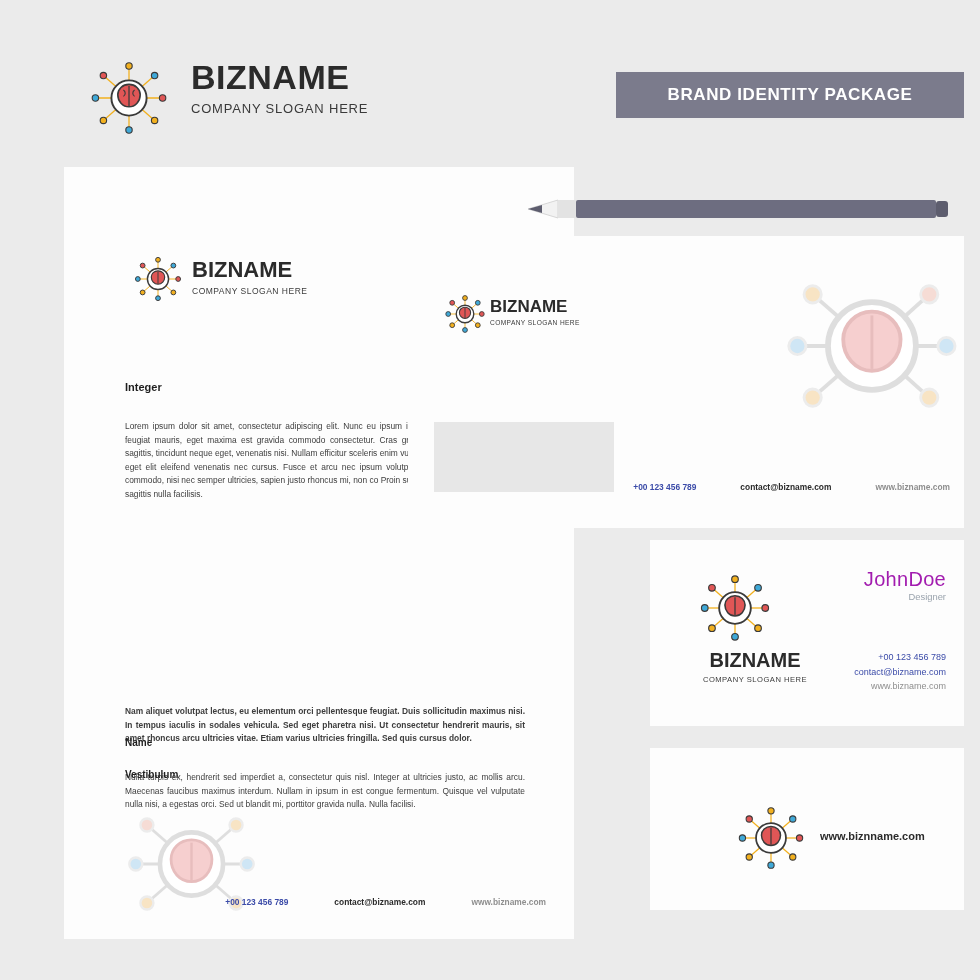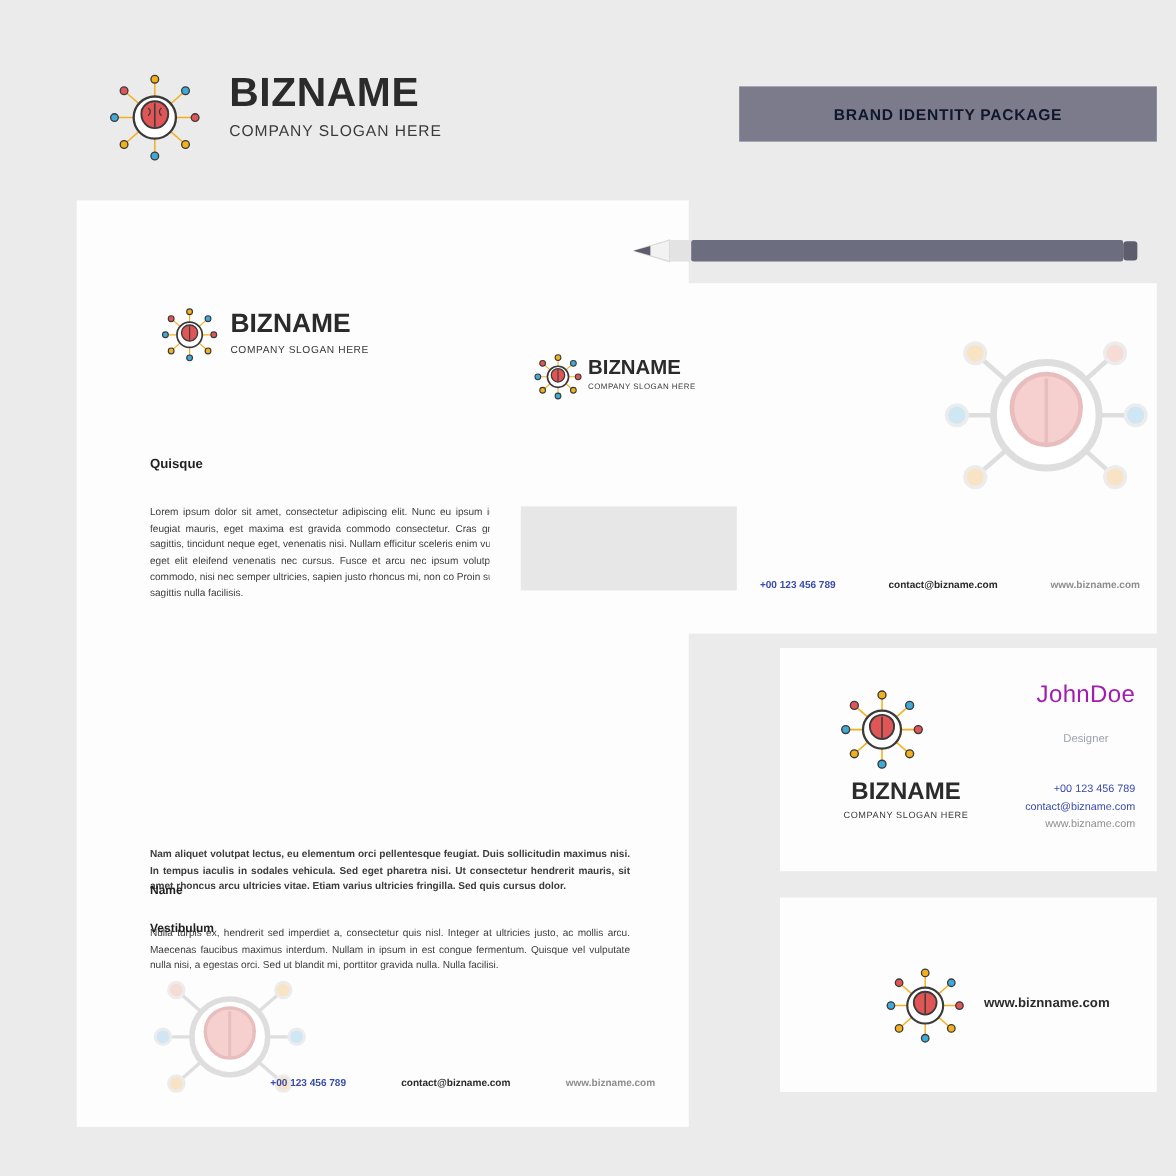--- a/index.html
+++ b/index.html
@@ -13,21 +13,21 @@
   
   .header-logo{position:absolute;left:68px;top:58px;width:90px;height:80px;}
   .brand-block{position:absolute;left:175px;top:60px;}
   .brand-name{font-size:34px;font-weight:bold;color:#2b2b2b;letter-spacing:.5px;line-height:1;}
   .brand-slogan{font-size:13px;color:#3a3a3a;letter-spacing:.8px;margin-top:7px;}
 
   .banner{
     position:absolute;left:600px;top:72px;width:348px;height:46px;
     background:#7b7b8c;display:flex;align-items:center;justify-content:center;
   }
-  .banner span{color:#0f172a;font-weight:bold;font-size:13px;letter-spacing:.6px;}
+  .banner span{color:#ffffff;font-weight:bold;font-size:17px;letter-spacing:.6px;}
 
   
   .letterhead{
     position:absolute;left:48px;top:167px;width:510px;height:772px;
     background:#fdfdfd;box-shadow:0 0 0 0 rgba(0,0,0,0);
   }
   .lh-logo{position:absolute;left:68px;top:88px;width:52px;height:48px;}
   .lh-brand{position:absolute;left:128px;top:92px;}
   .lh-brand .n{font-size:22px;font-weight:bold;color:#2b2b2b;line-height:1;}
   .lh-brand .s{font-size:8.5px;color:#3a3a3a;letter-spacing:.5px;margin-top:5px;}
@@ -60,21 +60,21 @@
   .env-watermark{position:absolute;left:372px;top:24px;width:180px;height:172px;}
 
   
   .card{position:absolute;left:634px;top:540px;width:314px;height:186px;background:#fdfdfd;}
   .card-logo{position:absolute;left:46px;top:32px;width:78px;height:72px;}
   .card-brand{position:absolute;left:0;top:110px;width:210px;text-align:center;}
   .card-brand .n{font-size:20px;font-weight:bold;color:#2b2b2b;line-height:1;}
   .card-brand .s{font-size:7.6px;color:#3a3a3a;letter-spacing:.5px;margin-top:5px;}
   .card-person{position:absolute;right:18px;top:28px;text-align:right;}
   .card-person .nm{font-size:20px;color:#a21caf;letter-spacing:.3px;}
-  .card-person .ds{font-size:9.4px;color:#9aa3ad;margin-top:18px;text-align:center;}
+  .card-person .ds{font-size:9.4px;color:#9aa3ad;margin-top:0;}
   .card-contact{position:absolute;right:18px;top:110px;text-align:right;}
   .card-contact div{font-size:9px;line-height:1.62;font-weight:normal;}
 
   
   .card2{position:absolute;left:634px;top:748px;width:314px;height:162px;background:#fdfdfd;}
   .card2-logo{position:absolute;left:84px;top:56px;width:74px;height:68px;}
   .card2-url{position:absolute;left:170px;top:82px;font-size:11px;font-weight:bold;color:#2b2b2b;}
 </style>
 </head>
 <body>
@@ -145,21 +145,21 @@
         <circle cx="50" cy="10" r="5" fill="#f2b01e" stroke="#3a3a3a" stroke-width="2"></circle>
         <circle cx="50" cy="90" r="5" fill="#3fa9d8" stroke="#3a3a3a" stroke-width="2"></circle>
       </svg>
     </div>
 
     <div class="lh-brand">
       <div class="n">BIZNAME</div>
       <div class="s">COMPANY SLOGAN HERE</div>
     </div>
 
-    <div class="lh-subject">Quisque</div>
+    <div class="lh-subject">Integer</div>
     <div class="lh-p lh-p1">Lorem ipsum dolor sit amet, consectetur adipiscing elit. Nunc eu ipsum id, elementum ligula. Mauris in feugiat mauris, eget maxima est gravida commodo consectetur. Cras gravida elit mi, a eleifend justo sagittis, tincidunt neque eget, venenatis nisi. Nullam efficitur sceleris enim vulputate eu. Vestibulum eu tellus eget elit eleifend venenatis nec cursus. Fusce et arcu nec ipsum volutpat dapibus. Quisque vulputate commodo, nisi nec semper ultricies, sapien justo rhoncus mi, non co Proin suscipit lacus ac dolor ultrices, ut sagittis nulla facilisis.</div>
     <div class="lh-p lh-p2">Nam aliquet volutpat lectus, eu elementum orci pellentesque feugiat. Duis sollicitudin maximus nisi. In tempus iaculis in sodales vehicula. Sed eget pharetra nisi. Ut consectetur hendrerit mauris, sit amet rhoncus arcu ultricies vitae. Etiam varius ultricies fringilla. Sed quis cursus dolor.</div>
     <div class="lh-p lh-p3">Nulla turpis ex, hendrerit sed imperdiet a, consectetur quis nisl. Integer at ultricies justo, ac mollis arcu. Maecenas faucibus maximus interdum. Nullam in ipsum in est congue fermentum. Quisque vel vulputate nulla nisi, a egestas orci. Sed ut blandit mi, porttitor gravida nulla. Nulla facilisi.</div>
 
     <div class="lh-sign" style="top:552px">
       <div>Name</div>
       <div>Vestibulum</div>
     </div>
 
     <div class="lh-watermark">

